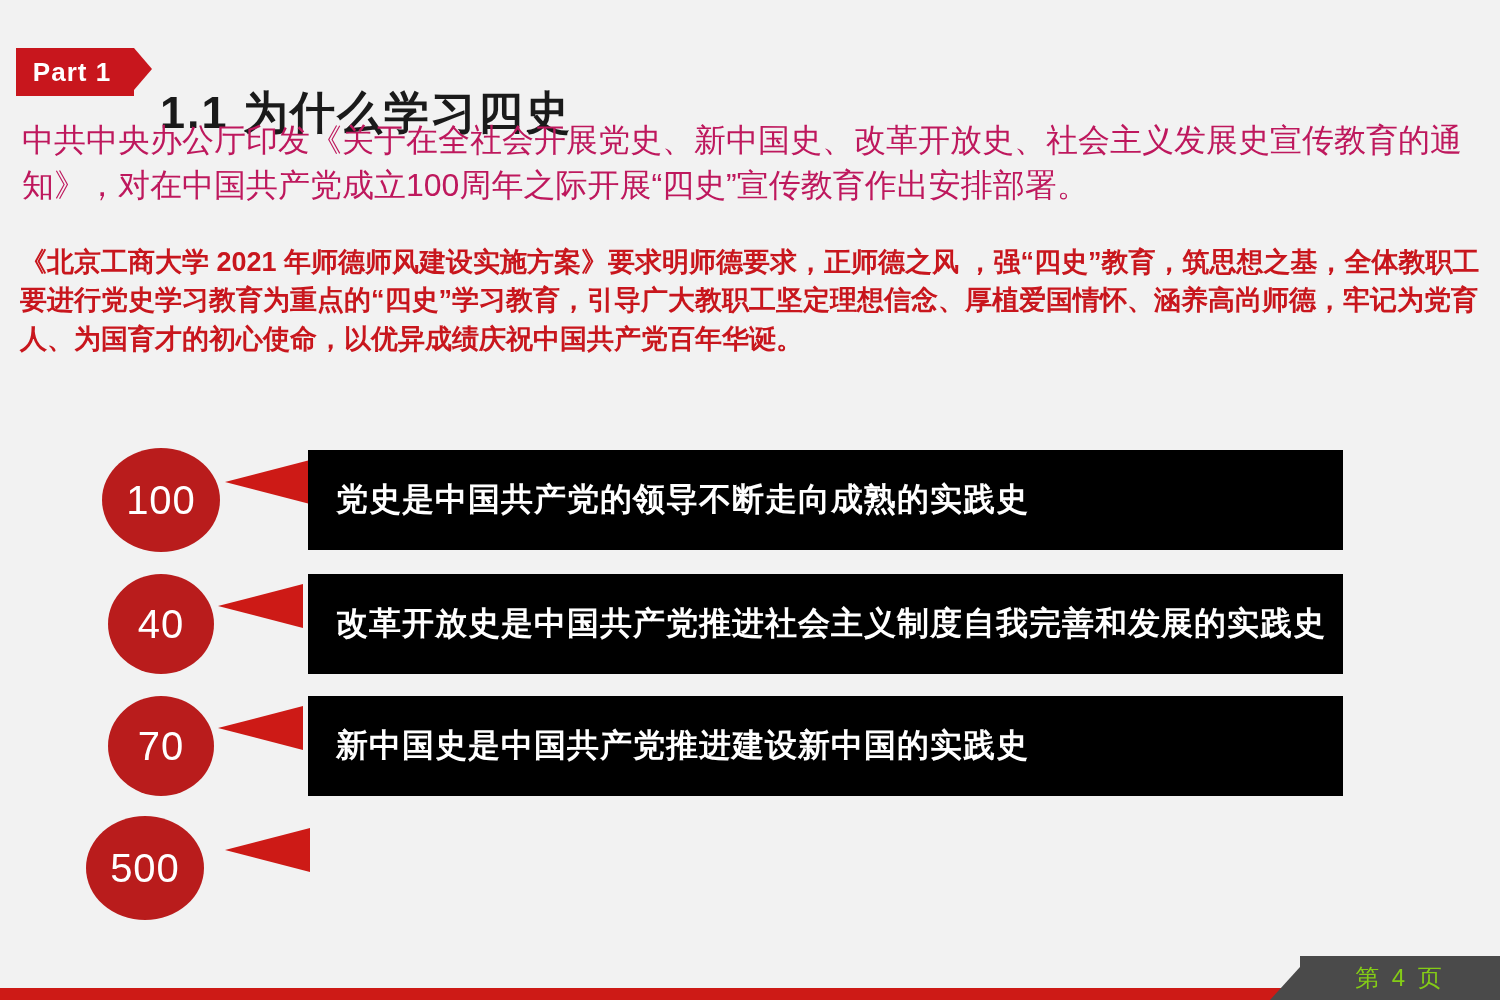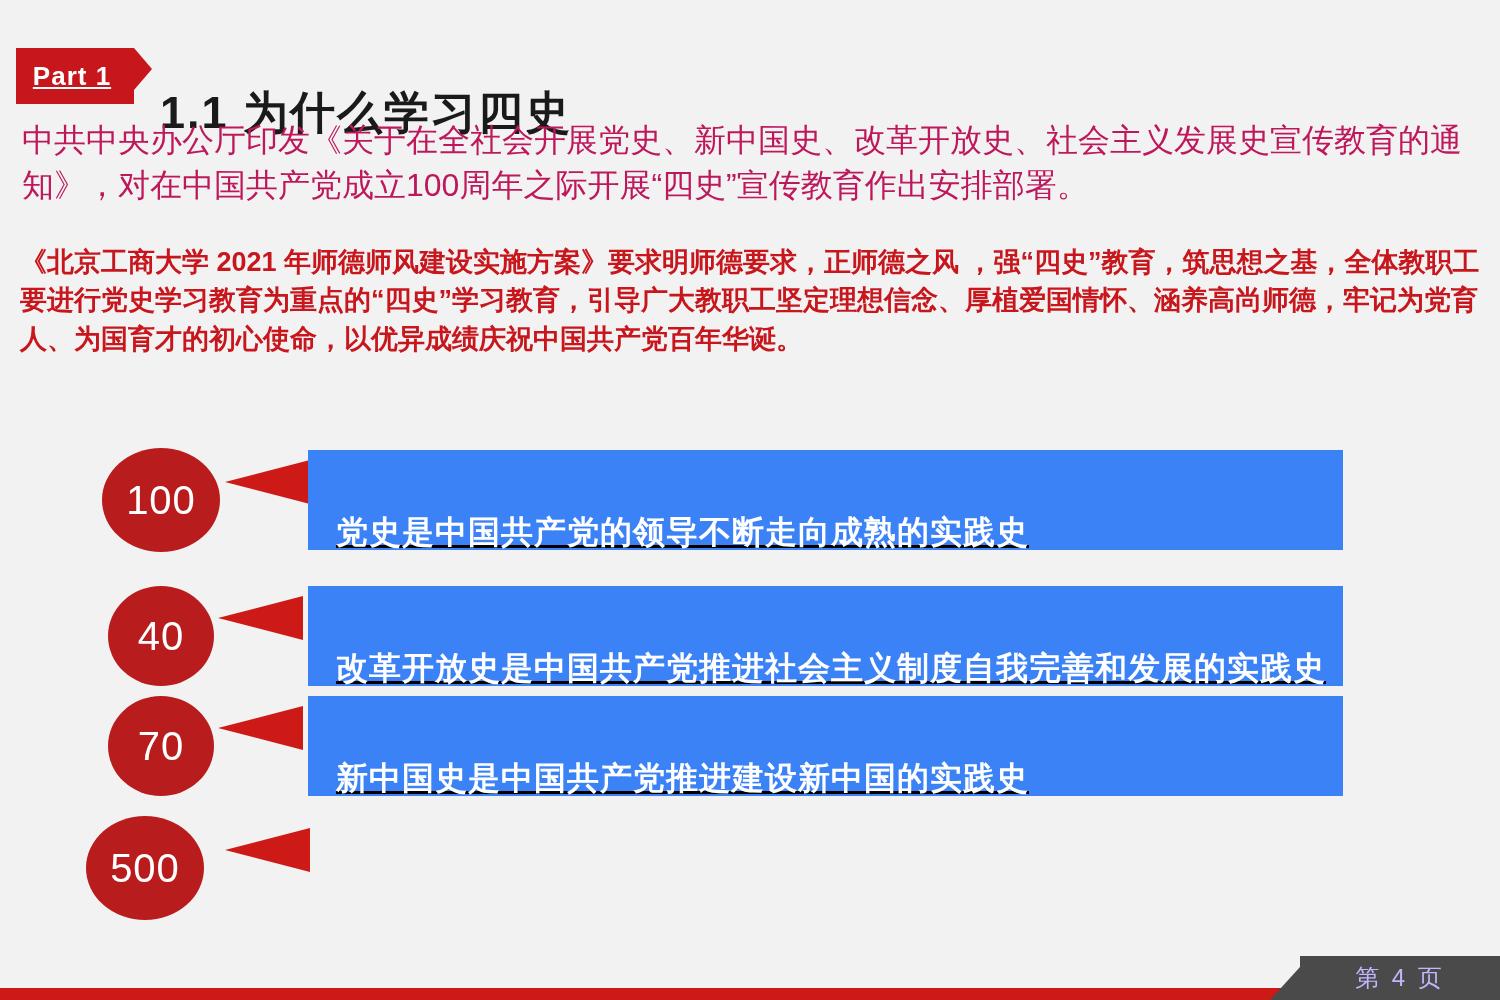--- a/index.html
+++ b/index.html
@@ -28,32 +28,31 @@
     left: 0;
     top: 24px;
     width: 100%;
     height: 70px;
   }
   .part-badge {
     position: absolute;
     left: 16px;
     top: 24px;
     width: 118px;
-    height: 56px;
+    height: 48px;
     background: #c8161d;
     color: #ffffff;
     font-size: 26px;
     font-weight: bold;
     letter-spacing: 1px;
     display: flex;
     align-items: center;
     justify-content: center;
     box-sizing: border-box;
     padding-right: 6px;
-    text-decoration: underline;
   }
   .part-badge-arrow {
     position: absolute;
     left: 134px;
     top: 24px;
     width: 0;
     height: 0;
     border-top: 21px solid transparent;
     border-bottom: 21px solid transparent;
     border-left: 18px solid #c8161d;
@@ -106,24 +105,23 @@
     left: 0;
     width: 1500px;
     height: 112px;
   }
   .row .bar {
     position: absolute;
     left: 308px;
     top: 0;
     width: 1035px;
     height: 100px;
-    background: #3b82f6;
-    display: flex;
-    align-items: flex-end;
-    text-decoration: underline;
+    background: #000000;
+    display: flex;
+    align-items: center;
   }
   .row .bar-text {
     color: #ffffff;
     font-size: 32px;
     font-weight: bold;
     font-family: "Liberation Serif", serif;
     padding-left: 28px;
     letter-spacing: 1px;
     line-height: 1.1;
   }
@@ -146,21 +144,21 @@
     border-radius: 50%;
     background: #b91c1c;
     color: #ffffff;
     display: flex;
     align-items: center;
     justify-content: center;
     font-size: 40px;
     letter-spacing: 1px;
   }
   .row.r1 { top: 0px; }
-  .row.r2 { top: 136px; }
+  .row.r2 { top: 124px; }
   .row.r3 { top: 246px; }
   .row.r4 { top: 368px; }
 
   .row.r2 .circle { width: 106px; height: 100px; left: 108px; top: 0px; }
   .row.r3 .circle { width: 106px; height: 100px; left: 108px; top: 0px; }
   .row.r1 .circle { width: 118px; height: 104px; left: 102px; top: -2px; }
   .row.r4 .circle { width: 118px; height: 104px; left: 86px; top: -2px; }
 
   .row.r2 .notch { left: 218px; }
   .row.r3 .notch { left: 218px; }
@@ -193,21 +191,21 @@
     border-bottom: 44px solid #4a4a4a;
     border-left: 40px solid transparent;
   }
   .footer-page {
     position: absolute;
     right: 0;
     bottom: 0;
     width: 200px;
     height: 44px;
     background: #4a4a4a;
-    color: #c4b5fd;
+    color: #84cc16;
     display: flex;
     align-items: center;
     justify-content: center;
     font-size: 24px;
     letter-spacing: 3px;
   }
 </style>
 </head>
 <body>
 

